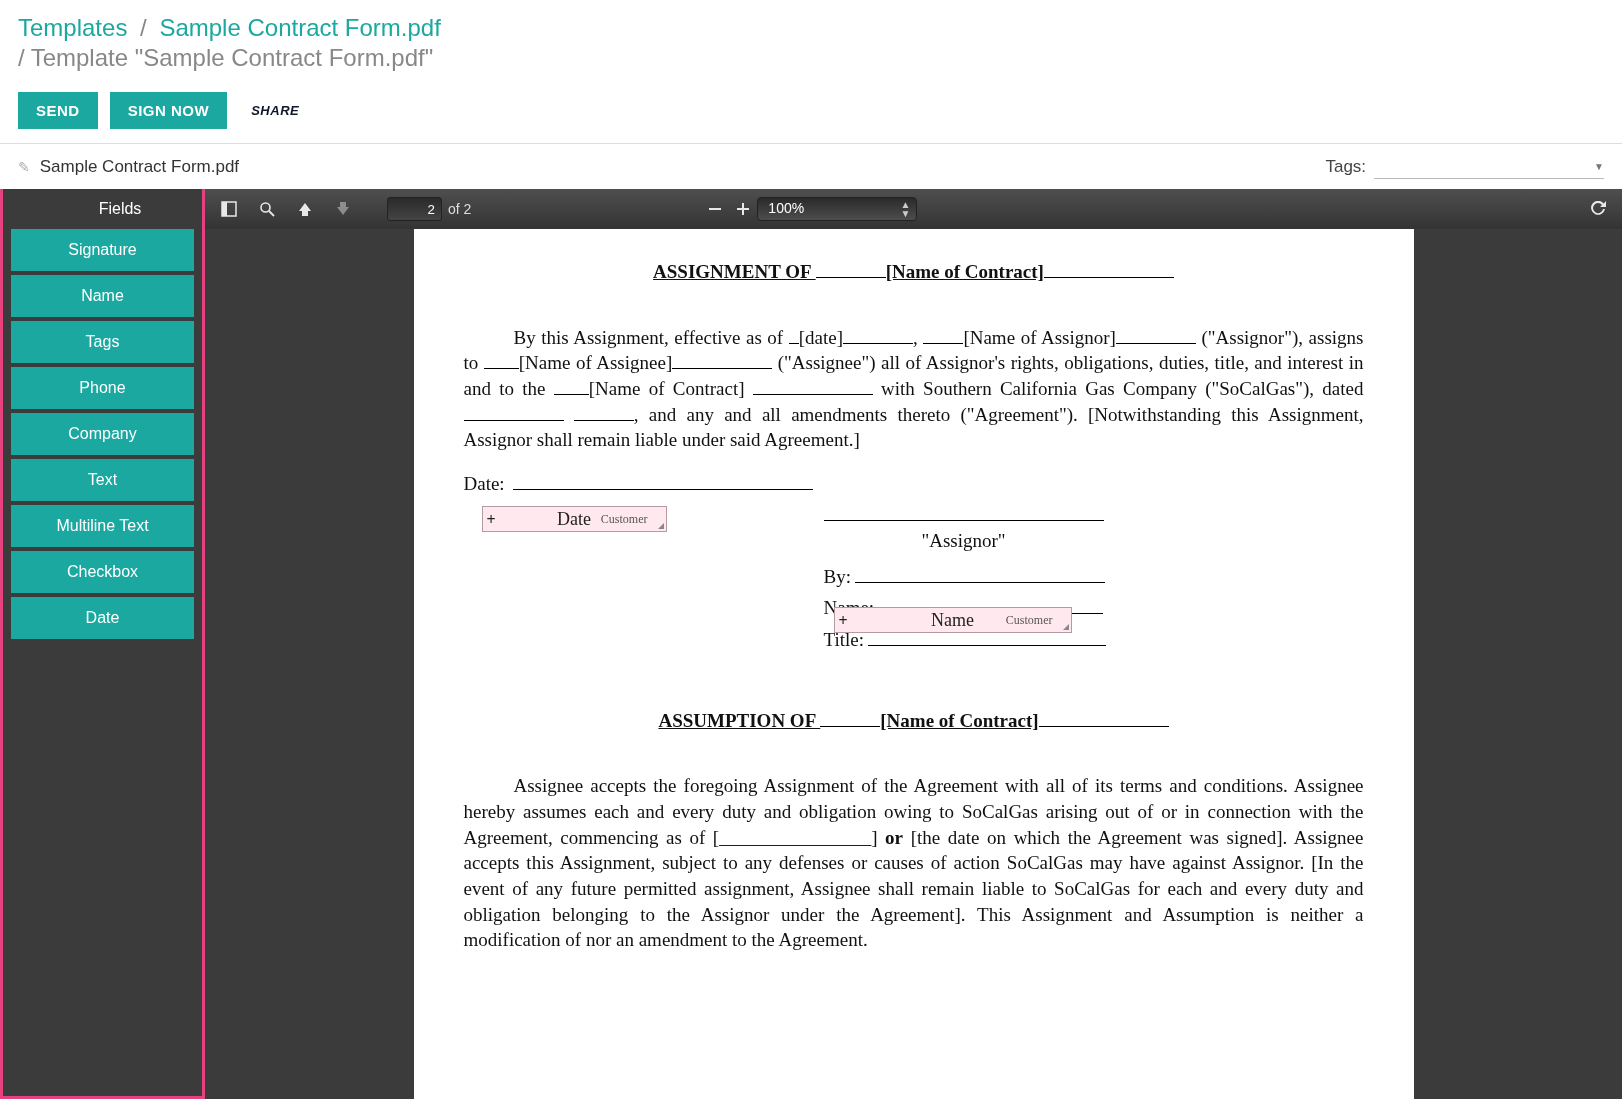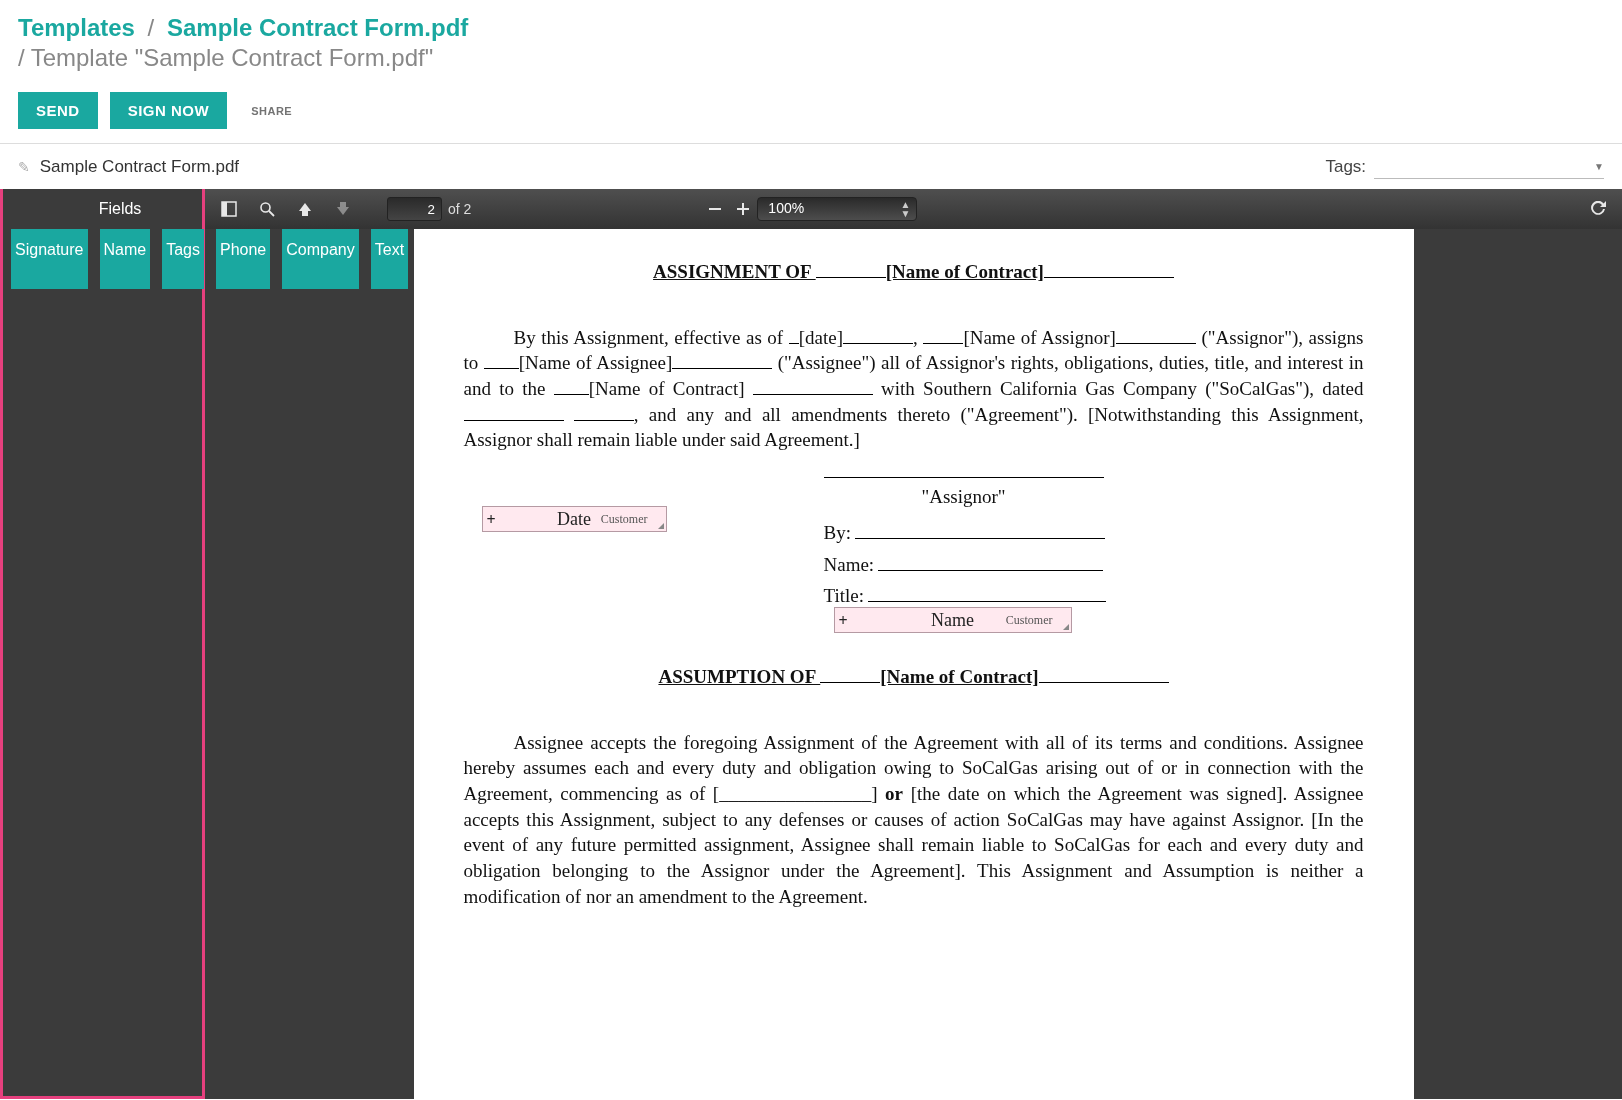--- a/index.html
+++ b/index.html
@@ -1,47 +1,47 @@
 <!DOCTYPE html>
 <html><head>
 <meta charset="utf-8">
 <style>
 * { margin: 0; padding: 0; box-sizing: border-box; }
 body { font-family: -apple-system, BlinkMacSystemFont, "Segoe UI", Arial, sans-serif; font-size: 14px; background: #fff; }
 
 
 .header { padding: 14px 18px 10px; }
 .breadcrumb { font-size: 24px; color: #1aa8a0; }
-.breadcrumb a { color: #1aa8a0; text-decoration: none; font-weight: 700; }
+.breadcrumb a { color: #1aa8a0; text-decoration: none; font-weight: 400; }
 .breadcrumb .sep { color: #888; margin: 0 6px; }
 .breadcrumb-line2 { font-size: 24px; color: #888; margin-top: 2px; }
 .breadcrumb-line2 .sep { margin: 0 6px 0 0; }
 
 
 .actions { padding: 10px 18px 14px; display: flex; align-items: center; gap: 12px; }
 .btn-primary { background: #1aa8a0; color: #fff; border: none; padding: 10px 18px; font-weight: 700; font-size: 15px; cursor: pointer; letter-spacing: 0.5px; }
-.btn-link { background: none; border: none; color: #737373; font-weight: 700; font-size: 11px; cursor: pointer; padding: 10px 12px; letter-spacing: 0.5px; }
+.btn-link { background: none; border: none; color: #0f172a; font-weight: 700; font-size: 13px; cursor: pointer; padding: 10px 12px; letter-spacing: 0.5px; font-style: italic; }
 
 hr.divider { border: none; border-top: 1px solid #ddd; }
 
 
 .file-row { display: flex; align-items: center; justify-content: space-between; padding: 10px 18px; color: #333; font-size: 17px; }
 .file-row .left { display: flex; align-items: center; gap: 10px; }
 .pencil-icon { color: #aaa; font-size: 14px; }
 .tags { display: flex; align-items: center; gap: 8px; color: #444; }
 .tags-input { border: none; border-bottom: 1px solid #bbb; width: 230px; padding: 4px 2px; font-size: 14px; outline: none; }
 .tags-caret { color: #777; font-size: 10px; margin-left: -18px; }
 
 
 .editor { background: #3b3b3b; width: 100%; position: relative; display: flex; height: 910px; overflow: hidden; }
 
 
 .fields-wrap { width: 205px; border: 3px solid #e6407e; border-top: none; padding: 0; display: flex; flex-direction: column; }
 .fields-header-bar { height: 40px; display: flex; align-items: center; justify-content: center; color: #fff; font-size: 16px; padding-left: 35px; }
-.fields-list { display: flex; flex-direction: row; gap: 12px; padding: 0 8px 6px; }
+.fields-list { display: flex; flex-direction: column; gap: 4px; padding: 0 8px 6px; }
 .field-item { background: #1aa8a0; color: #fff; text-align: center; padding: 12px 4px; font-size: 16px; cursor: grab; }
 
 
 .toolbar { position: absolute; left: 205px; right: 0; top: 0; height: 40px; background: linear-gradient(#4f4f4f, #333); display: flex; align-items: center; padding: 0 10px; gap: 10px; color: #eee; }
 .tb-btn { width: 28px; height: 28px; display: inline-flex; align-items: center; justify-content: center; color: #e8e8e8; cursor: pointer; }
 .tb-btn svg { width: 16px; height: 16px; fill: #e8e8e8; }
 .tb-sep { width: 10px; }
 .page-info { display: flex; align-items: center; gap: 6px; }
 .page-input { width: 55px; height: 24px; background: linear-gradient(#2a2a2a,#444); border: 1px solid #222; color: #fff; text-align: right; padding: 2px 6px; border-radius: 3px; }
 .page-of { color: #ddd; }
@@ -182,20 +182,24 @@
     <div class="page">
 
       <div class="doc-title">
         <span class="ul bold">ASSIGNMENT OF </span><span class="blank" style="width:70px"></span><span class="ul bold">[Name of Contract]</span><span class="blank" style="width:130px"></span>
       </div>
 
       <p class="para">
         <span style="display:inline-block;width:50px"></span><span>By this Assignment, effective as of </span><span class="blank" style="width:10px"></span><span class="ul">[date]</span><span class="blank" style="width:70px"></span><span>, </span><span class="blank" style="width:40px"></span><span class="ul">[Name of Assignor]</span><span class="blank" style="width:80px"></span><span> ("Assignor"), assigns to </span><span class="blank" style="width:35px"></span><span class="ul">[Name of Assignee]</span><span class="blank" style="width:100px"></span><span> ("Assignee") all of Assignor's rights, obligations, duties, title, and interest in and to the </span><span class="blank" style="width:35px"></span><span class="ul">[Name of Contract]</span> <span class="blank" style="width:120px"></span><span> with Southern California Gas Company ("SoCalGas"), dated </span><span class="blank" style="width:100px"></span> <span class="blank" style="width:60px"></span><span>, and any and all amendments thereto ("Agreement").  [Notwithstanding this Assignment, Assignor shall remain liable under said Agreement.]</span>
       </p>
 
+      <div class="date-label">
+        <span>Date:</span>
+        <span class="blank" style="width:300px;margin-left:4px"></span>
+      </div>
 
       <div class="placed-field" style="left:68px; top:277px; width:185px; height:26px;">
         <span class="plus">+</span>
         <span class="label">Date</span>
         <span class="role">Customer</span>
         <span class="resize"></span>
       </div>
 
       <div class="sig-section">
         <div class="sig-right"><span class="blank" style="width:280px"></span></div>

